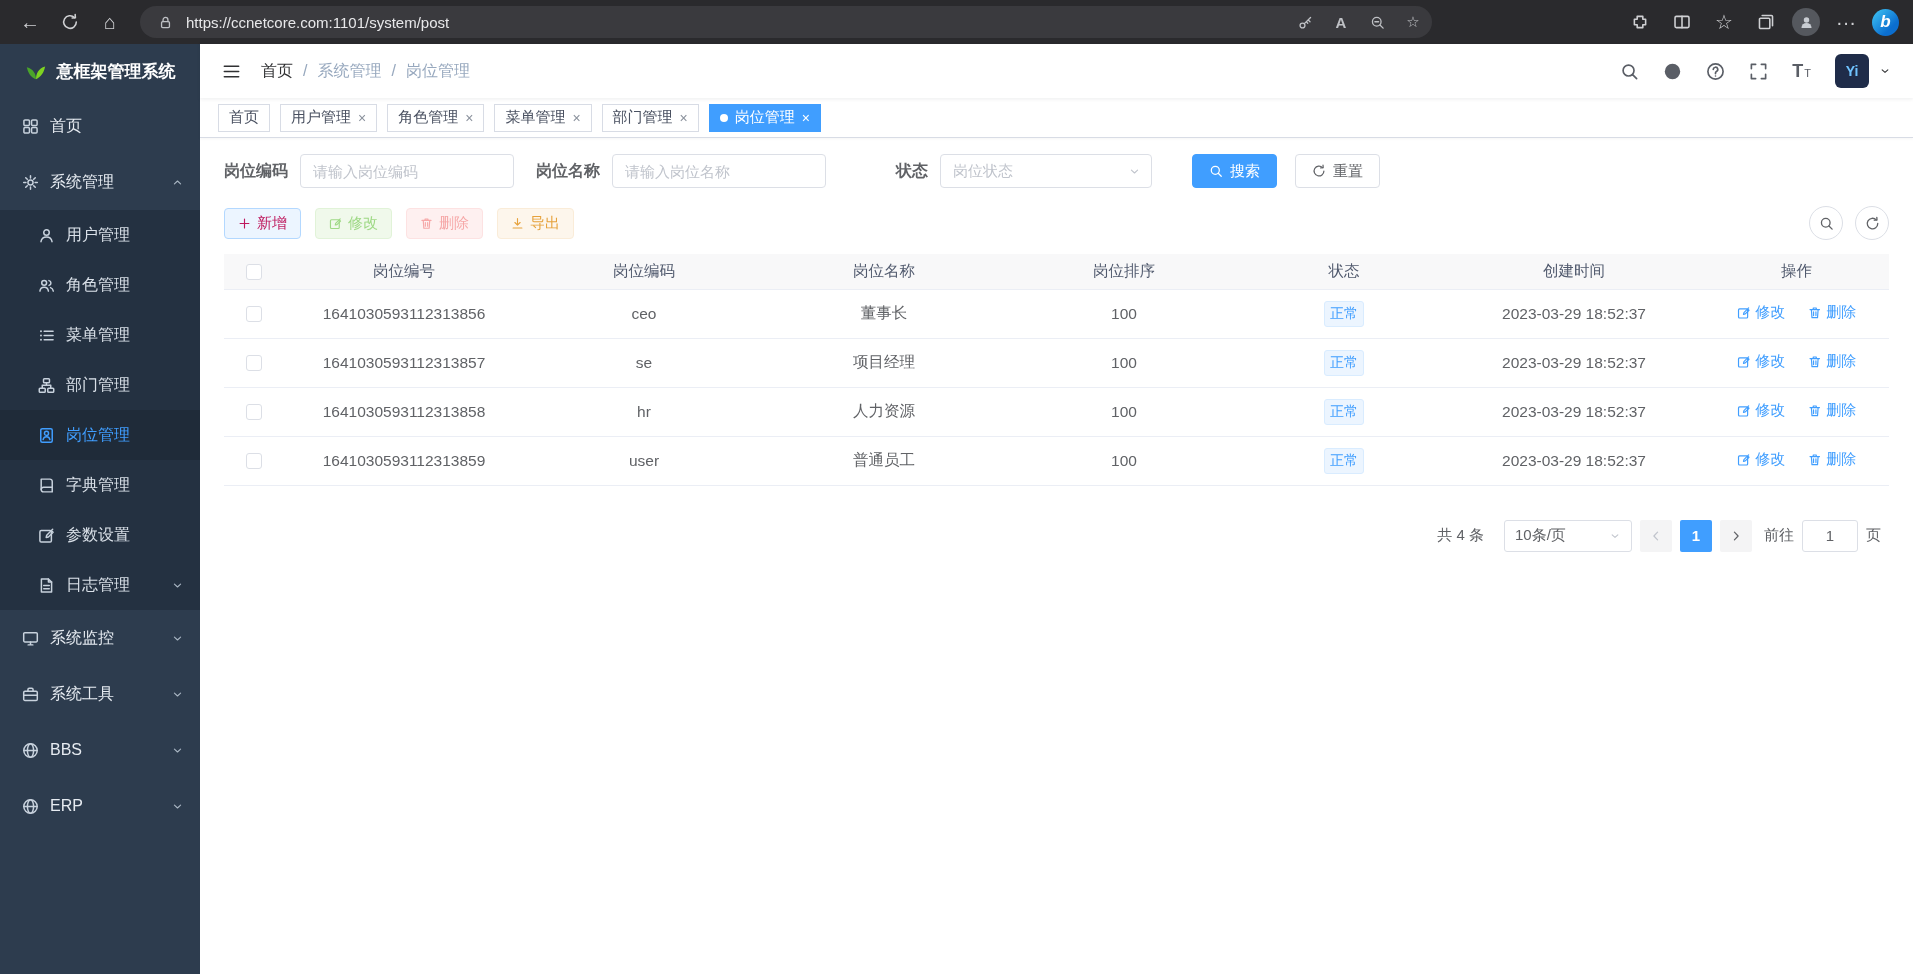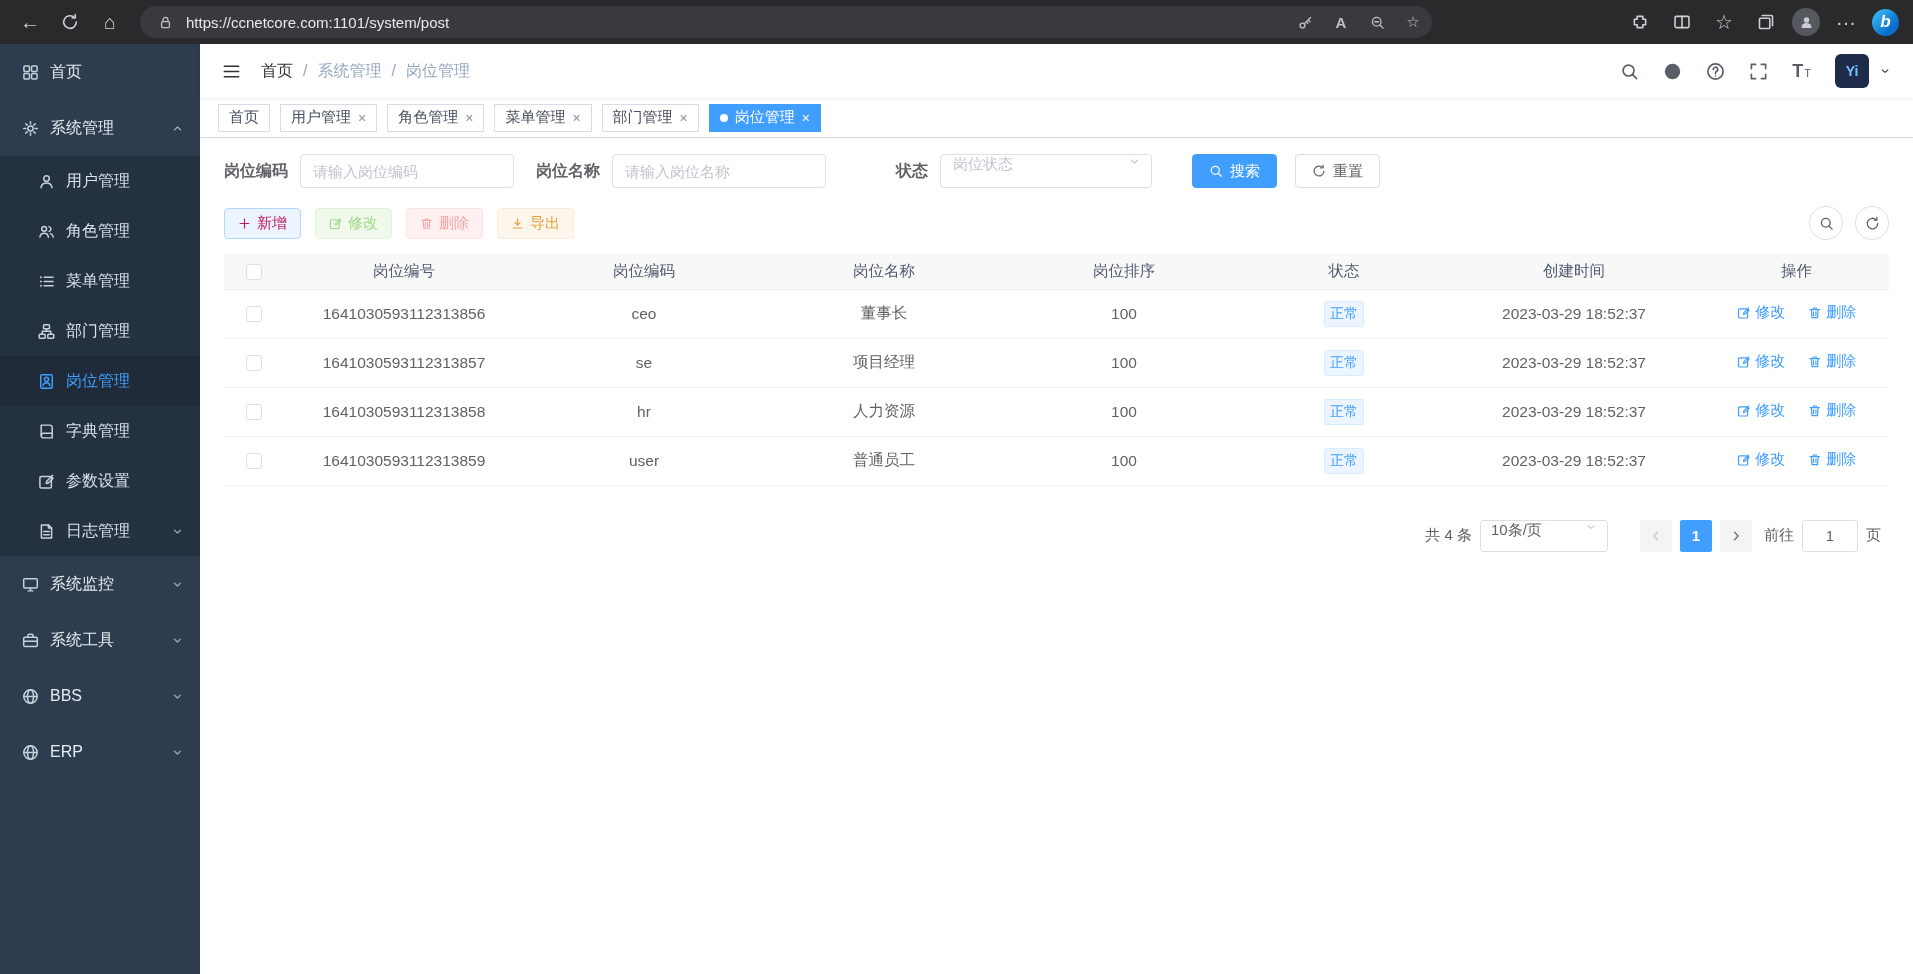--- a/index.html
+++ b/index.html
@@ -62,21 +62,21 @@
   .tab.active .tx{color:#fff}
 
   
   .content{flex:1;padding:16px 24px;overflow:hidden}
   .filters{display:flex;align-items:center;font-size:16px;color:#606266}
   .flabel{font-weight:700;margin-right:12px;white-space:nowrap}
   .fgroup{display:flex;align-items:center;margin-right:22px}
   .fgroup.status{margin-left:48px}
   .inp{width:214px;height:34px;border:1px solid #dcdfe6;border-radius:4px;padding:0 12px;font-size:15px;color:#606266;outline:none;background:#fff}
   .inp::placeholder{color:#c0c4cc}
-  .sel{width:212px;height:34px;border:1px solid #dcdfe6;border-radius:4px;display:flex;padding:0 10px 0 12px;color:#c0c4cc;font-size:15px;cursor:pointer;background:#fff}
+  .sel{width:212px;height:34px;border:1px solid #dcdfe6;border-radius:4px;display:flex;align-items:center;padding:0 10px 0 12px;color:#c0c4cc;font-size:15px;cursor:pointer;background:#fff}
   .sel .sc{margin-left:auto;font-size:13px;color:#c0c4cc}
   .btn{height:34px;border-radius:4px;border:1px solid #dcdfe6;background:#fff;color:#606266;font-size:15px;display:inline-flex;align-items:center;gap:7px;padding:0 16px;cursor:pointer;margin-left:18px}
   .btn [data-icon]{font-size:14px}
   .btn.primary{background:#409eff;border-color:#409eff;color:#fff}
 
   
   .toolbar{margin-top:18px;display:flex;align-items:center;gap:14px}
   .tbtn{height:31px;padding:0 13px;border-radius:4px;font-size:15px;display:inline-flex;align-items:center;gap:6px;cursor:pointer;border:1px solid transparent}
   .tbtn [data-icon]{font-size:13px}
   .tbtn.add{background:#ecf5ff;border-color:#b3d8ff;color:#be185d}
@@ -92,22 +92,22 @@
   th{height:35px;background:#f8f8f9;color:#515a6e;font-size:15.5px;font-weight:400;text-align:center;border-bottom:1px solid #ebeef5}
   td{height:49px;text-align:center;font-size:15.5px;color:#606266;border-bottom:1px solid #ebeef5;white-space:nowrap;overflow:hidden}
   .cb{width:16px;height:16px;border:1px solid #dcdfe6;border-radius:3px;background:#fff;display:inline-block;vertical-align:middle;cursor:pointer}
   .tag{display:inline-block;padding:3px 5px;background:#ecf5ff;border:1px solid #d9ecff;color:#409eff;border-radius:3px;font-size:14px}
   .op{color:#409eff;display:inline-flex;align-items:center;gap:5px;cursor:pointer;font-size:15px;text-decoration:none}
   .op+.op{margin-left:18px}
   .op [data-icon]{font-size:13.5px}
 
   
   .pagination{margin-top:34px;display:flex;justify-content:flex-end;align-items:center;color:#606266;font-size:15px}
-  .ptotal{margin-right:8px}
-  .psize{width:128px;height:32px;border:1px solid #dcdfe6;border-radius:3px;display:inline-flex;padding:0 10px;color:#606266;cursor:pointer;margin-right:28px;background:#fff}
+  .ptotal{margin-right:20px}
+  .psize{width:128px;height:32px;border:1px solid #dcdfe6;border-radius:3px;display:inline-flex;align-items:center;padding:0 10px;color:#606266;cursor:pointer;margin-right:4px;background:#fff}
   .psize .pcaret{margin-left:auto;font-size:12px;color:#c0c4cc}
   .pbtn{width:32px;height:32px;border:none;border-radius:2px;background:#f4f4f5;color:#606266;display:inline-flex;align-items:center;justify-content:center;font-size:14px;cursor:pointer;margin:0 4px}
   .pbtn.prev{color:#c0c4cc}
   .pbtn.page{background:#409eff;color:#fff;font-size:15px;font-weight:600}
   .pgoto{margin:0 8px;white-space:nowrap}
   .pinp{width:56px;height:32px;border:1px solid #dcdfe6;border-radius:3px;text-align:center;font-size:15px;color:#606266;outline:none}
 </style>
 </head>
 <body>
 
@@ -179,20 +179,27 @@
       <span class="bicon txt">···</span>
       <span class="bing">
           <span>b</span>
         </span>
     </div>
   </div>
 
   <div class="app">
 
     <aside class="sidebar">
+      <div class="logo">
+        <svg viewBox="0 0 24 24" width="22" height="22">
+          <path d="M12 21c0-6 2.5-12 10-14-1.5 7-4.5 11-10 14z" fill="#7ed321"></path>
+          <path d="M12 21C12 16 9.5 10 2 8c1.5 7 4.5 11 10 13z" fill="#4aa42a"></path>
+        </svg>
+        <span>意框架管理系统</span>
+      </div>
       <nav>
         <div class="mi">
           <span class="mic" data-icon="grid">
               <svg viewBox="0 0 16 16" aria-hidden="true">
                 <rect x="1.8" y="1.8" width="5.2" height="5.2" rx="1"></rect>
                 <rect x="9" y="1.8" width="5.2" height="5.2" rx="1"></rect>
                 <rect x="1.8" y="9" width="5.2" height="5.2" rx="1"></rect>
                 <rect x="9" y="9" width="5.2" height="5.2" rx="1"></rect>
               </svg>
             </span>

